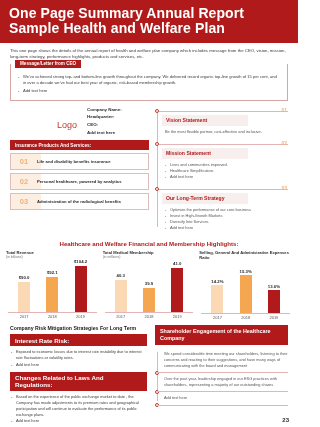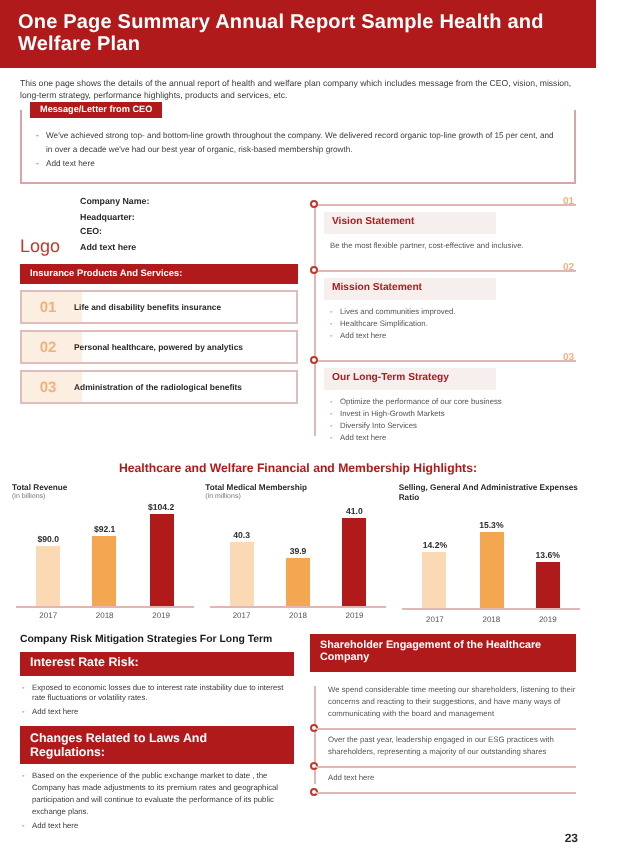--- a/index.html
+++ b/index.html
@@ -8,21 +8,21 @@
     background: #ffffff;
     font-family: "Liberation Sans", sans-serif;
     overflow: hidden;
   }
   .page { position: relative; width: 298px; height: 427px; background: #fff; padding: 0; }
 
   
   .title-bar {
     background: #b01a1a;
     color: #ffffff;
-    font-size: 10px;
+    font-size: 14px;
     font-weight: bold;
     letter-spacing: 0.1px;
     padding: 6px 8px 6px 9px;
     line-height: 1.1;
   }
   .intro {
     font-size: 4.3px;
     color: #3c3c3c;
     line-height: 1.45;
     padding: 5px 10px 4px 10px;
@@ -59,21 +59,21 @@
     content: "-";
     position: absolute; left: 1px; top: 0;
     color: #b01a1a;
   }
 
   
   .mid { display: flex; padding: 5px 10px 0 10px; gap: 6px; }
   .mid-left { width: 139px; flex: none; }
   .mid-right { flex: 1; position: relative; }
 
-  .logo-row { display: flex; align-items: flex-end; gap: 10px; margin-bottom: 4px; }
+  .logo-row { display: flex; align-items: center; gap: 10px; margin-bottom: 4px; margin-left: 47px; }
   .logo-text { color: #c0392b; font-size: 9px; padding-top: 7px; }
   .company-info { font-size: 4.4px; font-weight: bold; color: #2b2b2b; line-height: 1.75; }
 
   .red-band {
     background: #b01a1a;
     color: #fff;
     font-size: 4.7px;
     font-weight: bold;
     padding: 2.5px 5px;
     margin-bottom: 3px;

